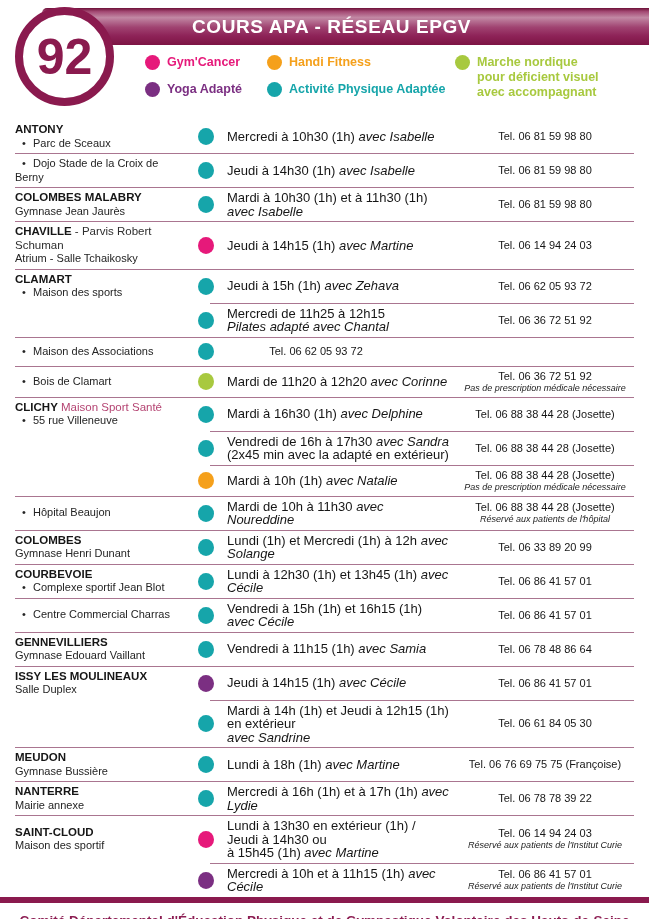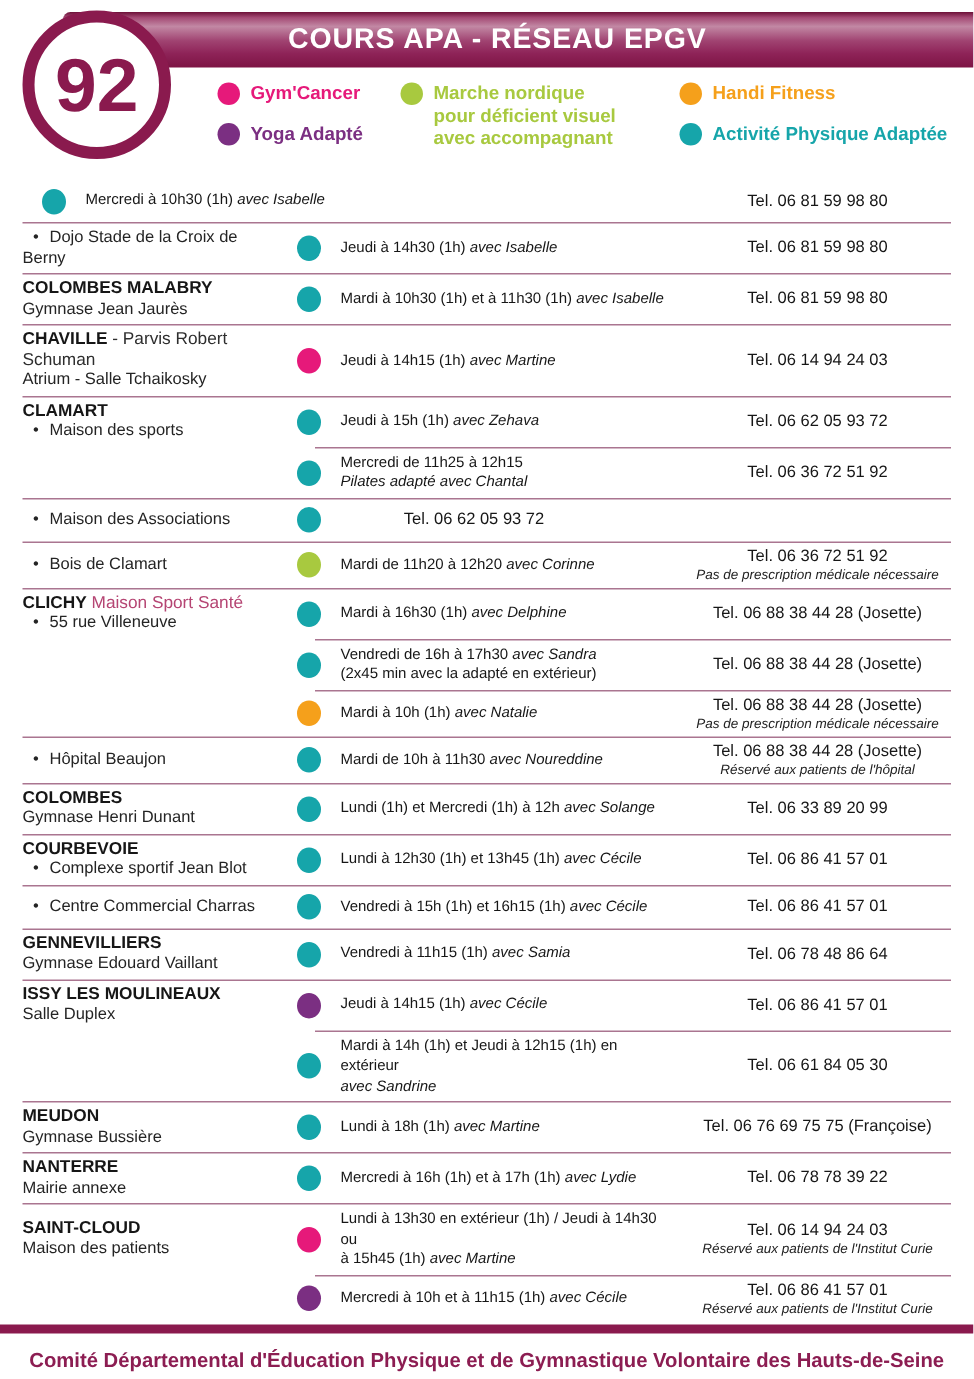--- a/index.html
+++ b/index.html
@@ -37,21 +37,21 @@
   .col-dot { width:42px; flex:0 0 auto; display:flex; justify-content:center; }
   .dot { width:16px; height:17px; border-radius:50%; }
   .col-sched { flex:1; padding-right:6px; }
   .col-tel { width:178px; flex:0 0 auto; text-align:center; }
   .loc-title { font-size:11.5px; font-weight:bold; color:#161616; line-height:13.5px; }
   .loc-title .suffix { font-weight:normal; color:#2e2e2e; }
   .loc-title .plabel { font-weight:normal;margin-top:35px; }
   .loc-line { font-size:11px; color:#242424; line-height:13.5px; }
   .loc-line .bullet { display:inline-block; width:18px; text-align:center; }
   .loc-line.nobullet { padding-left:0; }
-  .sched-line { font-size:10px; line-height:13.5px; color:#161616; }
+  .sched-line { font-size:13px; line-height:13.5px; color:#161616; }
   .tel-main { font-size:11px; line-height:13px; color:#161616; }
   .tel-note { font-size:9px; font-style:italic; line-height:11px; color:#222; }
   .sep { border-bottom:1px solid #aa7590; }
   .sep.partial { margin-left:195px; }
 
   
   .footer { margin-top:auto; flex:0 0 auto; text-align:center; padding-bottom:4px; }
   .footer-bar { width:100%; height:6px; background:#8a1a4e; }
   .footer-line1 { color:#8c1d52; font-weight:bold; font-size:13.5px; margin-top:9px; line-height:17px; }
 </style>
@@ -69,43 +69,47 @@
       <div class="legend-col c0">
           <div class="legend-item">
             <span class="legend-dot" style="background: rgb(230, 25, 122);"></span>
             <span class="legend-label" style="color: rgb(230, 25, 122); text-align: center;">Gym'Cancer</span>
           </div>
           <div class="legend-item">
             <span class="legend-dot" style="background: rgb(123, 47, 130);"></span>
             <span class="legend-label" style="color: rgb(123, 47, 130);">Yoga Adapté</span>
           </div>
         </div>
-      <div class="legend-col c2">
-          <div class="legend-item">
-            <span class="legend-dot" style="background: rgb(168, 201, 63);"></span>
-            <span class="legend-label" style="color: rgb(168, 201, 63);">Marche nordique
-pour déficient visuel
-avec accompagnant</span>
-          </div>
-        </div>
       <div class="legend-col c1">
           <div class="legend-item">
             <span class="legend-dot" style="background: rgb(245, 160, 27);"></span>
             <span class="legend-label" style="color: rgb(245, 160, 27);">Handi Fitness</span>
           </div>
           <div class="legend-item">
             <span class="legend-dot" style="background: rgb(22, 165, 170);"></span>
             <span class="legend-label" style="color: rgb(22, 165, 170);">Activité Physique Adaptée</span>
           </div>
         </div>
+      <div class="legend-col c2">
+          <div class="legend-item">
+            <span class="legend-dot" style="background: rgb(168, 201, 63);"></span>
+            <span class="legend-label" style="color: rgb(168, 201, 63);">Marche nordique
+pour déficient visuel
+avec accompagnant</span>
+          </div>
+        </div>
     </div>
   </div>
 
   <div class="table">
       <div class="row">
+        <div class="col-loc">
+          <div class="loc-title"><b>ANTONY</b></div>
+          <div class="loc-line"><span class="bullet">•</span>Parc de Sceaux</div>
+        </div>
         <div class="col-dot">
           <span class="dot" style="background: rgb(22, 165, 170);"></span>
         </div>
         <div class="col-sched">
           <div class="sched-line"><span>Mercredi à 10h30 (1h) </span><i>avec Isabelle</i></div>
         </div>
         <div class="col-tel">
           <div class="tel-main">Tel. 06 81 59 98 80</div>
         </div>
       </div>
@@ -396,21 +400,21 @@
           <div class="sched-line"><span>Mercredi à 16h (1h) et à 17h (1h) </span><i>avec Lydie</i></div>
         </div>
         <div class="col-tel">
           <div class="tel-main">Tel. 06 78 78 39 22</div>
         </div>
       </div>
       <div class="sep full"></div>
       <div class="row">
         <div class="col-loc">
           <div class="loc-title"><b>SAINT-CLOUD</b></div>
-          <div class="loc-line nobullet">Maison des patients</div>
+          <div class="loc-line nobullet">Maison des sportif</div>
         </div>
         <div class="col-dot">
           <span class="dot" style="background: rgb(230, 25, 122);"></span>
         </div>
         <div class="col-sched">
           <div class="sched-line"><span>Lundi à 13h30 en extérieur (1h) / Jeudi à 14h30 ou</span></div>
           <div class="sched-line"><span>à 15h45 (1h) </span><i>avec Martine</i></div>
         </div>
         <div class="col-tel">
           <div class="tel-main">Tel. 06 14 94 24 03</div>

